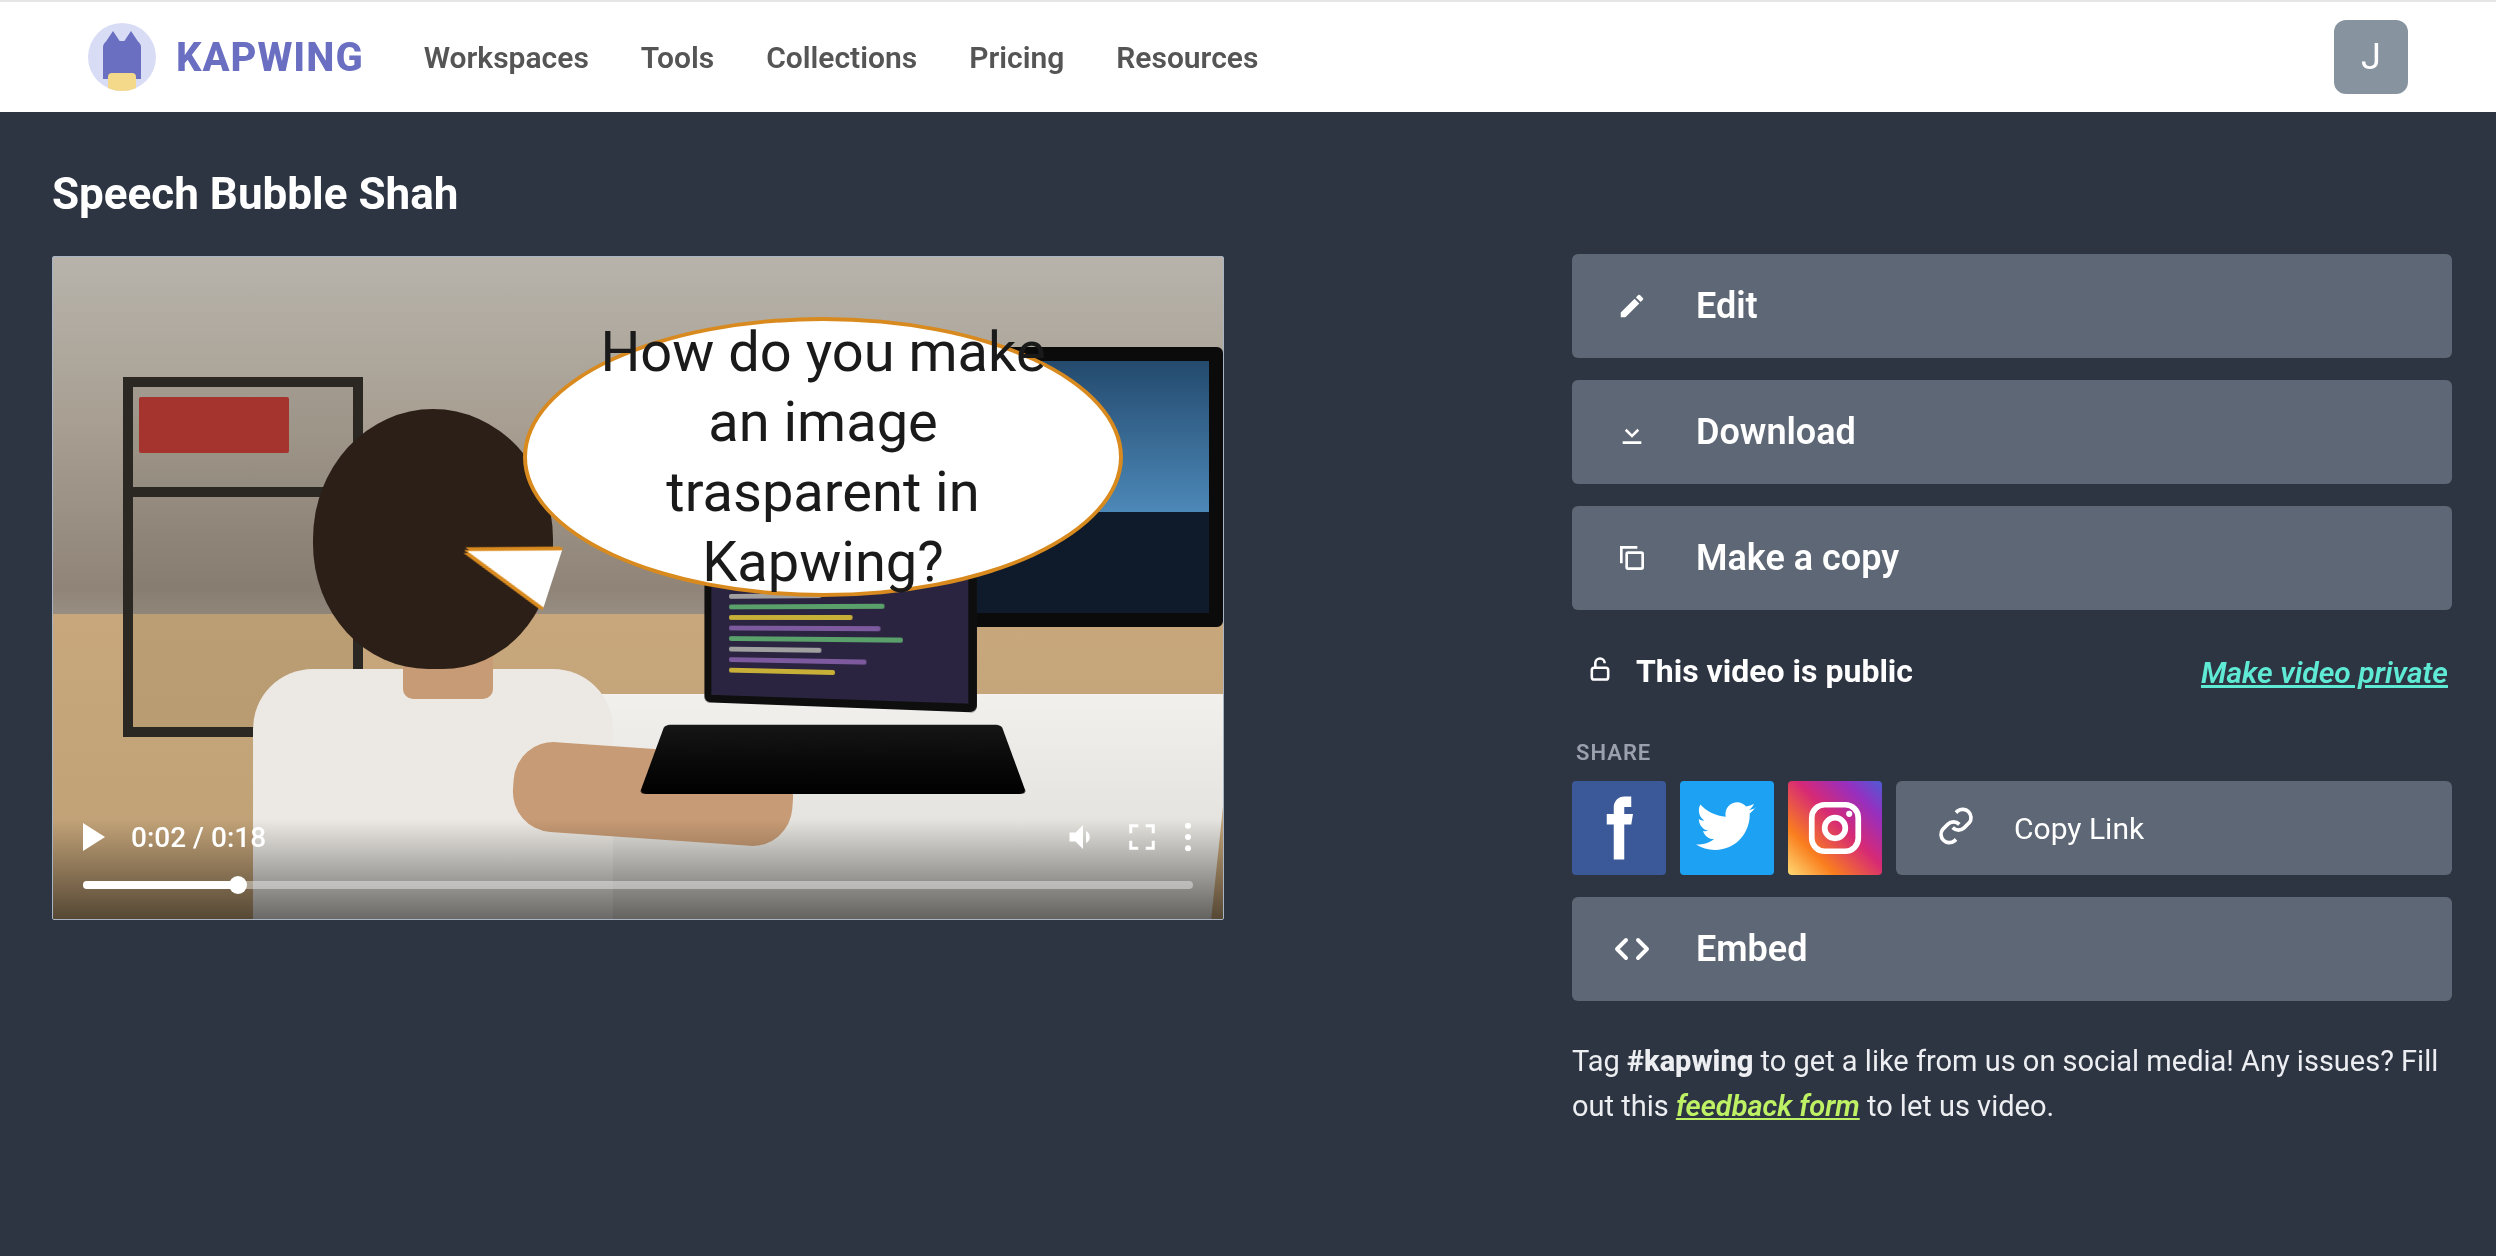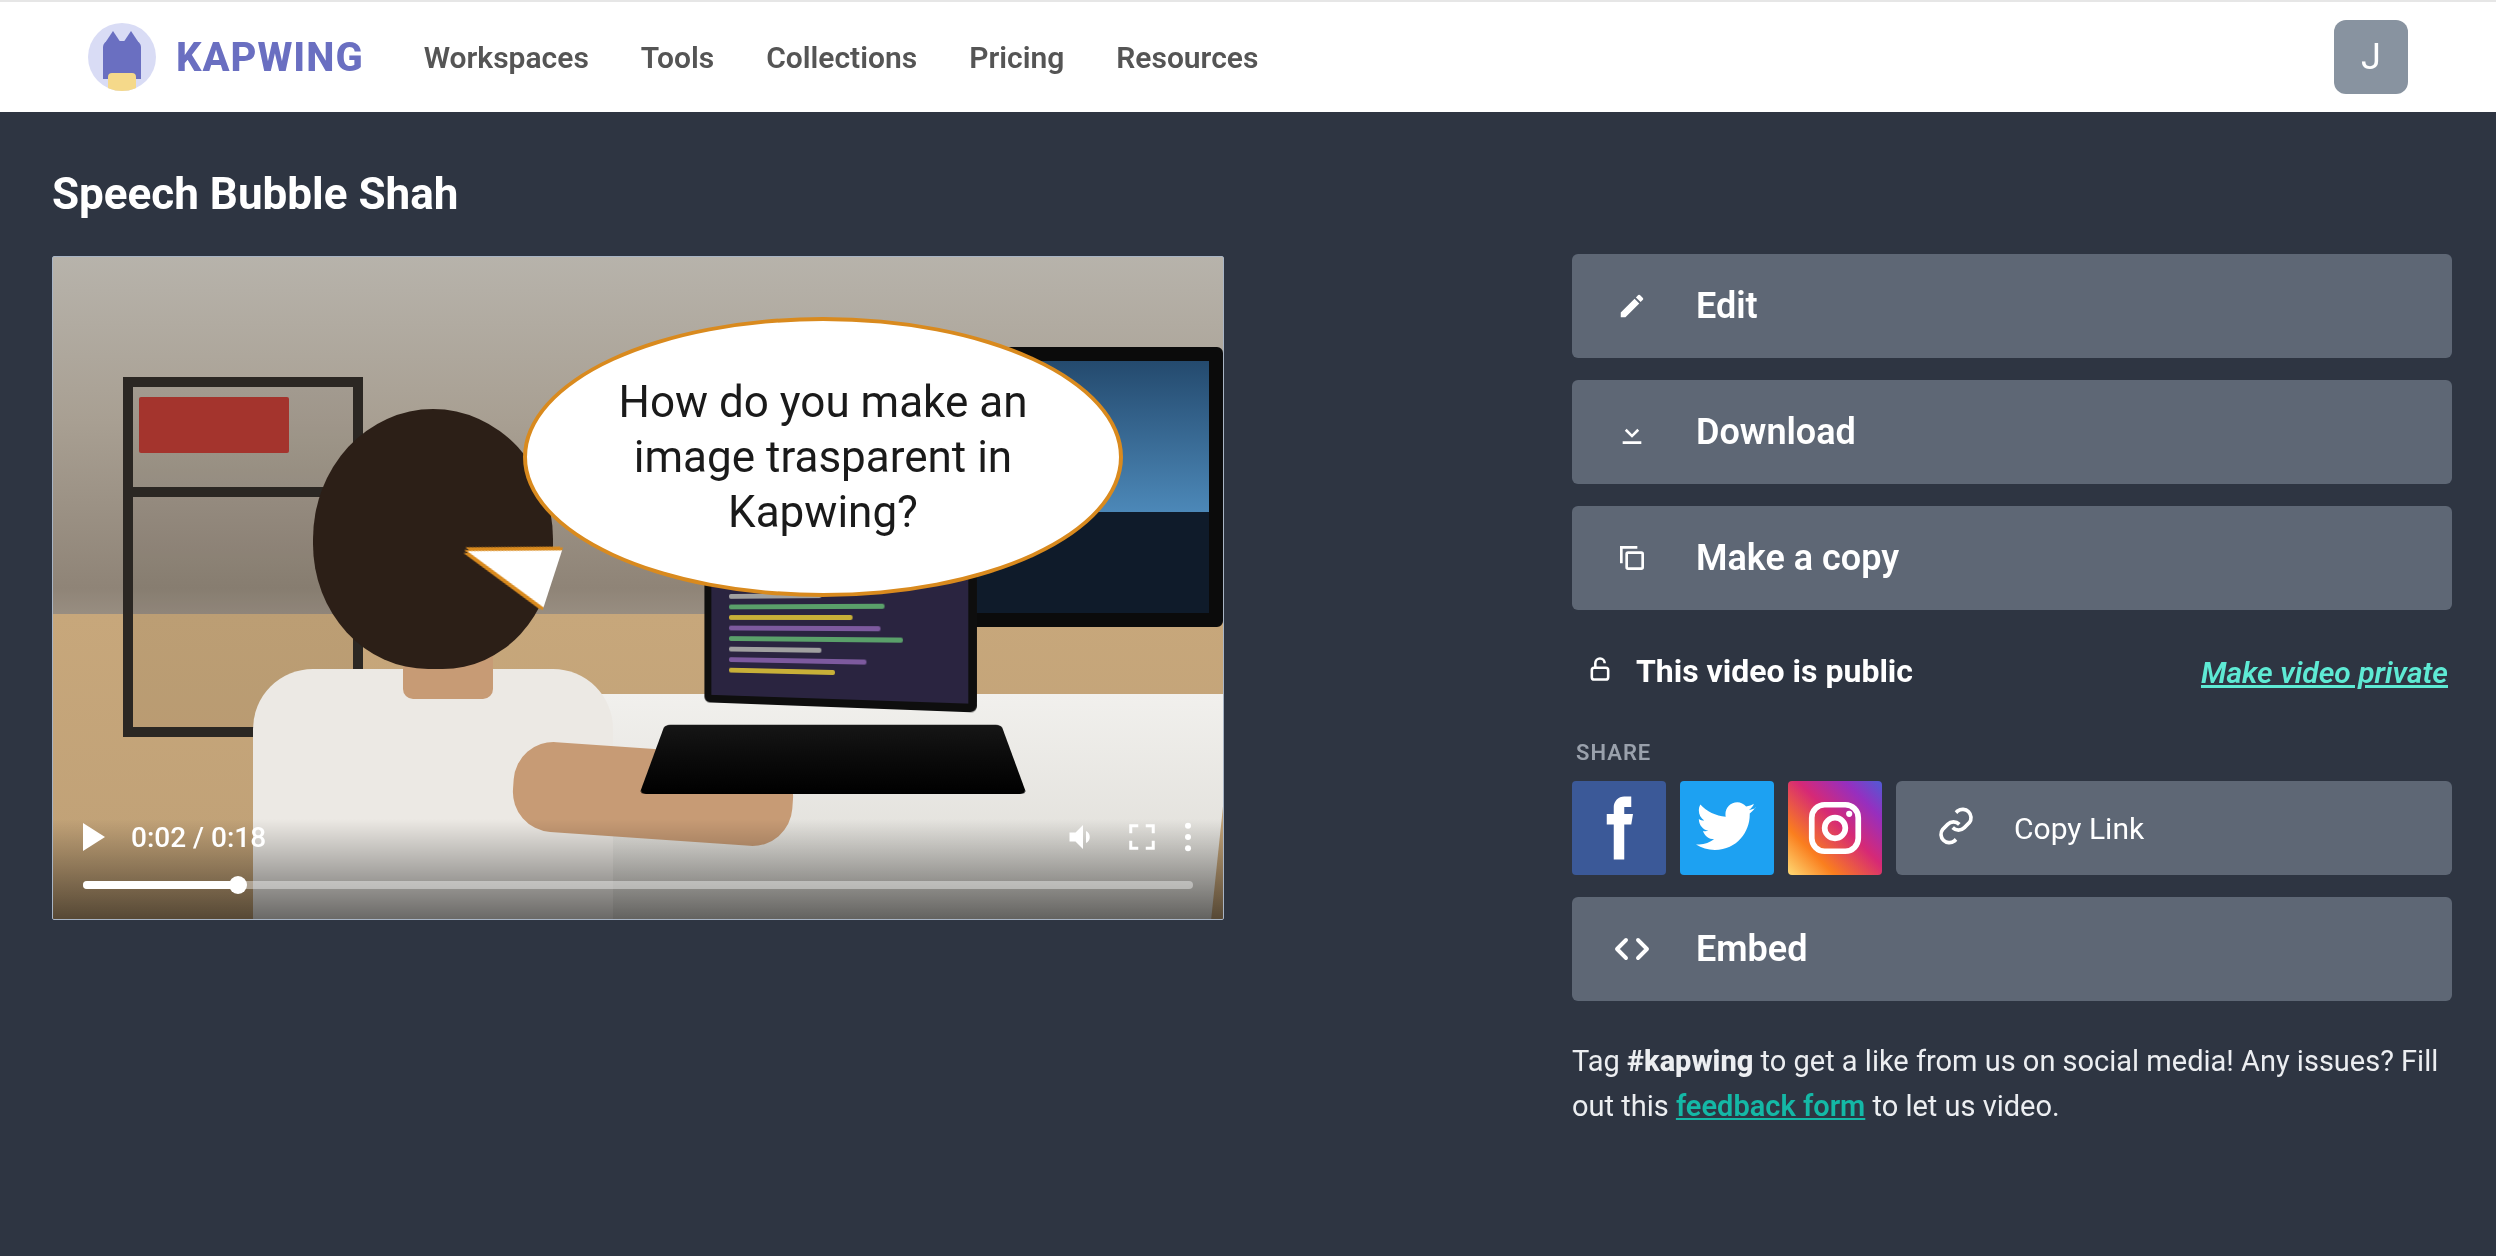--- a/index.html
+++ b/index.html
@@ -249,21 +249,21 @@
     position: absolute;
     left: 470px; top: 60px;
     width: 600px; height: 280px;
     background: #fff;
     border: 4px solid #d98a1e;
     border-radius: 50% / 50%;
     display: flex;
     align-items: center;
     justify-content: center;
     text-align: center;
-    font-size: 44px;
+    font-size: 56px;
     color: #1a1a1a;
     padding: 30px 60px;
     line-height: 1.25;
   }
   .bubble::after {
     content: "";
     position: absolute;
     left: -62px; bottom: -2px;
     width: 0; height: 0;
     border-top: 30px solid transparent;
@@ -418,23 +418,24 @@
     font-weight: 400;
   }
   .footer-text {
     font-size: 29px;
     line-height: 1.55;
     color: #eceef1;
     margin-top: 38px;
   }
   .footer-text b { font-weight: 800; }
   .footer-text a {
-    color: #14b8a6;
+    color: #bef264;
     text-decoration: underline;
     font-weight: 600;
+    font-style: italic;
   }
 </style>
 </head>
 <body>
 
 <div class="header">
   <div class="logo-wrap">
     <div class="logo-icon">
       <div class="cat-face"></div>
       <div class="cat-body"></div>

